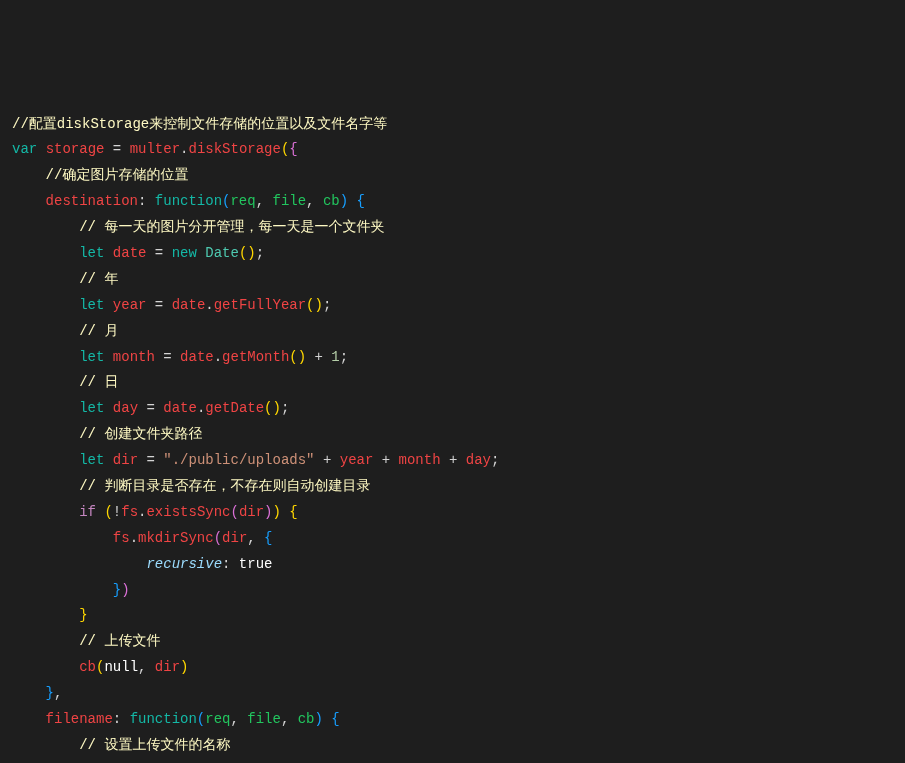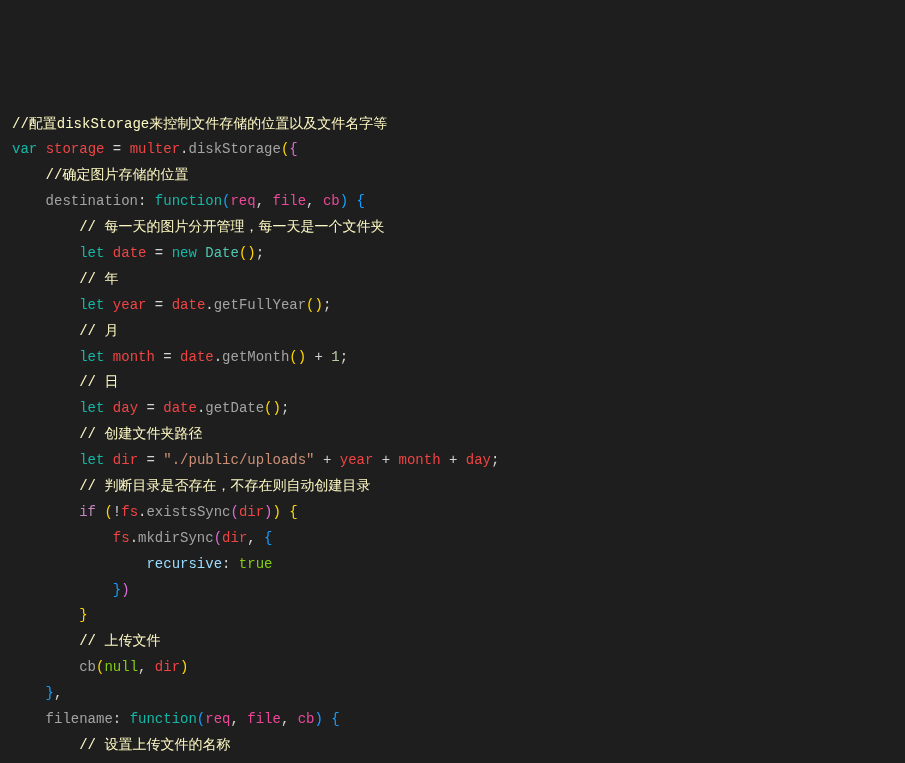--- a/index.html
+++ b/index.html
@@ -17,32 +17,32 @@
       white-space: pre;
       overflow-x: auto;
     }
     .code-line {
       display: block;
     }
     .comment { color: #fef9c3; }
     .keyword { color: #14b8a6; }
     .keyword2 { color: #c586c0; text-align: center; }
     .variable { color: #ef4444; }
-    .function { color: #a3a3a3; margin-top: 24px; }
+    .function { color: #ef4444; margin-top: 24px; }
     .string { color: #ce9178; }
     .number { color: #b5cea8; }
     .punct { color: #d4d4d4; }
     .paren-y { color: #ffd700; }
     .paren-p { color: #da70d6; }
     .paren-b { color: #179fff; }
-    .property { color: #9cdcfe; }
+    .property { color: #9cdcfe; font-style: italic; }
     .class { color: #4ec9b0; }
-    .param { color: #ec4899; }
+    .param { color: #22c55e; }
     .operator { color: #d4d4d4; }
-    .bool { color: #84cc16; font-family: Liberation Mono, monospace; }
+    .bool { color: #ffffff; font-family: Liberation Mono, monospace; }
   </style>
 </head>
 <body>
 
 
 
 <div class="code-container"><span class="code-line"><span class="comment">//配置diskStorage来控制文件存储的位置以及文件名字等</span></span><span class="code-line"><span class="keyword">var</span> <span class="variable">storage</span> <span class="operator">=</span> <span class="variable">multer</span><span class="punct">.</span><span class="function">diskStorage</span><span class="paren-y">(</span><span class="paren-p">{</span></span><span class="code-line">    <span class="comment">//确定图片存储的位置</span></span><span class="code-line">    <span class="function">destination</span><span class="punct">:</span> <span class="keyword">function</span><span class="paren-b">(</span><span class="param">req</span><span class="punct">,</span> <span class="param">file</span><span class="punct">,</span> <span class="param">cb</span><span class="paren-b">)</span> <span class="paren-b">{</span></span><span class="code-line">        <span class="comment">// 每一天的图片分开管理，每一天是一个文件夹</span></span><span class="code-line">        <span class="keyword">let</span> <span class="variable">date</span> <span class="operator">=</span> <span class="keyword">new</span> <span class="class">Date</span><span class="paren-y">()</span><span class="punct">;</span></span><span class="code-line">        <span class="comment">// 年</span></span><span class="code-line">        <span class="keyword">let</span> <span class="variable">year</span> <span class="operator">=</span> <span class="variable">date</span><span class="punct">.</span><span class="function">getFullYear</span><span class="paren-y">()</span><span class="punct">;</span></span><span class="code-line">        <span class="comment">// 月</span></span><span class="code-line">        <span class="keyword">let</span> <span class="variable">month</span> <span class="operator">=</span> <span class="variable">date</span><span class="punct">.</span><span class="function">getMonth</span><span class="paren-y">()</span> <span class="operator">+</span> <span class="number">1</span><span class="punct">;</span></span><span class="code-line">        <span class="comment">// 日</span></span><span class="code-line">        <span class="keyword">let</span> <span class="variable">day</span> <span class="operator">=</span> <span class="variable">date</span><span class="punct">.</span><span class="function">getDate</span><span class="paren-y">()</span><span class="punct">;</span></span><span class="code-line">        <span class="comment">// 创建文件夹路径</span></span><span class="code-line">        <span class="keyword">let</span> <span class="variable">dir</span> <span class="operator">=</span> <span class="string">"./public/uploads"</span> <span class="operator">+</span> <span class="variable">year</span> <span class="operator">+</span> <span class="variable">month</span> <span class="operator">+</span> <span class="variable">day</span><span class="punct">;</span></span><span class="code-line">        <span class="comment">// 判断目录是否存在，不存在则自动创建目录</span></span><span class="code-line">        <span class="keyword2">if</span> <span class="paren-y">(</span><span class="operator">!</span><span class="variable">fs</span><span class="punct">.</span><span class="function">existsSync</span><span class="paren-p">(</span><span class="variable">dir</span><span class="paren-p">)</span><span class="paren-y">)</span> <span class="paren-y">{</span></span><span class="code-line">            <span class="variable">fs</span><span class="punct">.</span><span class="function">mkdirSync</span><span class="paren-p">(</span><span class="variable">dir</span><span class="punct">,</span> <span class="paren-b">{</span></span><span class="code-line">                <span class="property">recursive</span><span class="punct">:</span> <span class="bool">true</span></span><span class="code-line">            <span class="paren-b">}</span><span class="paren-p">)</span></span><span class="code-line">        <span class="paren-y">}</span></span><span class="code-line">        <span class="comment">// 上传文件</span></span><span class="code-line">        <span class="function">cb</span><span class="paren-y">(</span><span class="bool">null</span><span class="punct">,</span> <span class="variable">dir</span><span class="paren-y">)</span></span><span class="code-line">    <span class="paren-b">}</span><span class="punct">,</span></span><span class="code-line">    <span class="function">filename</span><span class="punct">:</span> <span class="keyword">function</span><span class="paren-b">(</span><span class="param">req</span><span class="punct">,</span> <span class="param">file</span><span class="punct">,</span> <span class="param">cb</span><span class="paren-b">)</span> <span class="paren-b">{</span></span><span class="code-line">        <span class="comment">// 设置上传文件的名称</span></span><span class="code-line">        <span class="keyword">let</span> <span class="variable">fileName</span> <span class="operator">=</span> <span class="class">Date</span><span class="punct">.</span><span class="function">now</span><span class="paren-y">()</span> <span class="operator">+</span> <span class="variable">path</span><span class="punct">.</span><span class="function">extname</span><span class="paren-y">(</span><span class="variable">file</span><span class="punct">.</span><span class="property">originalname</span><span class="paren-y">)</span></span></div>
 
 
 

